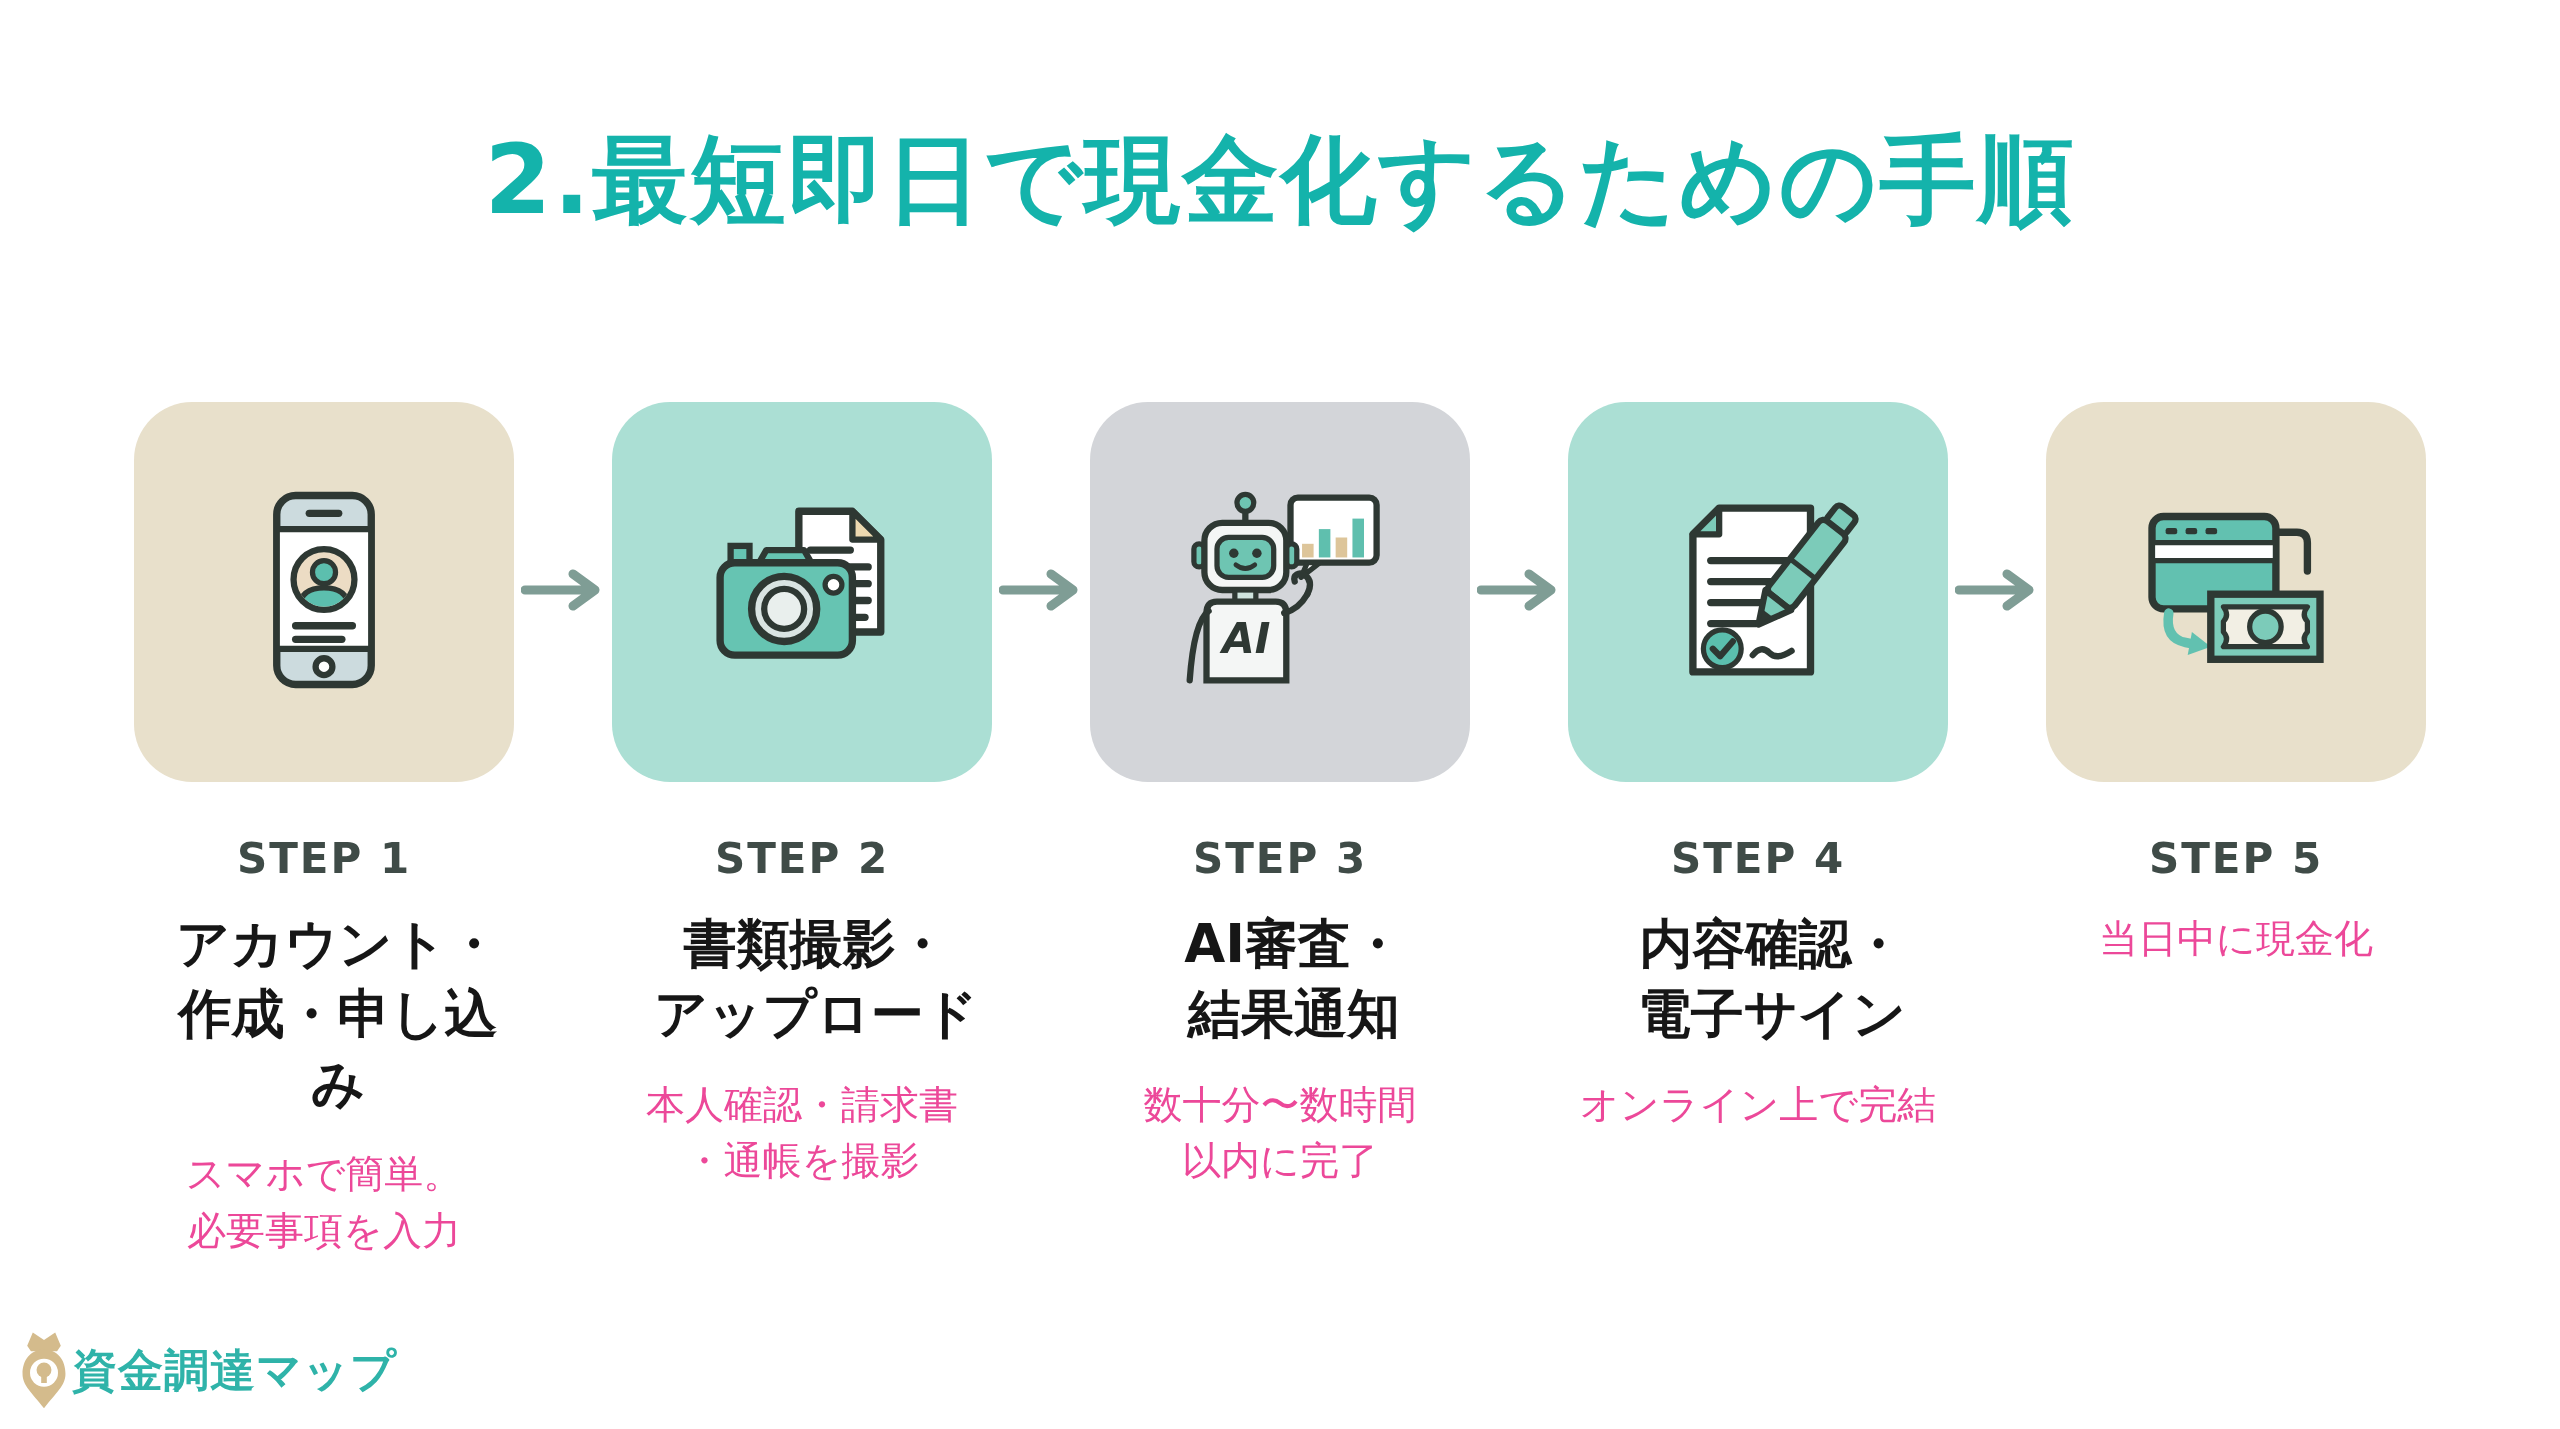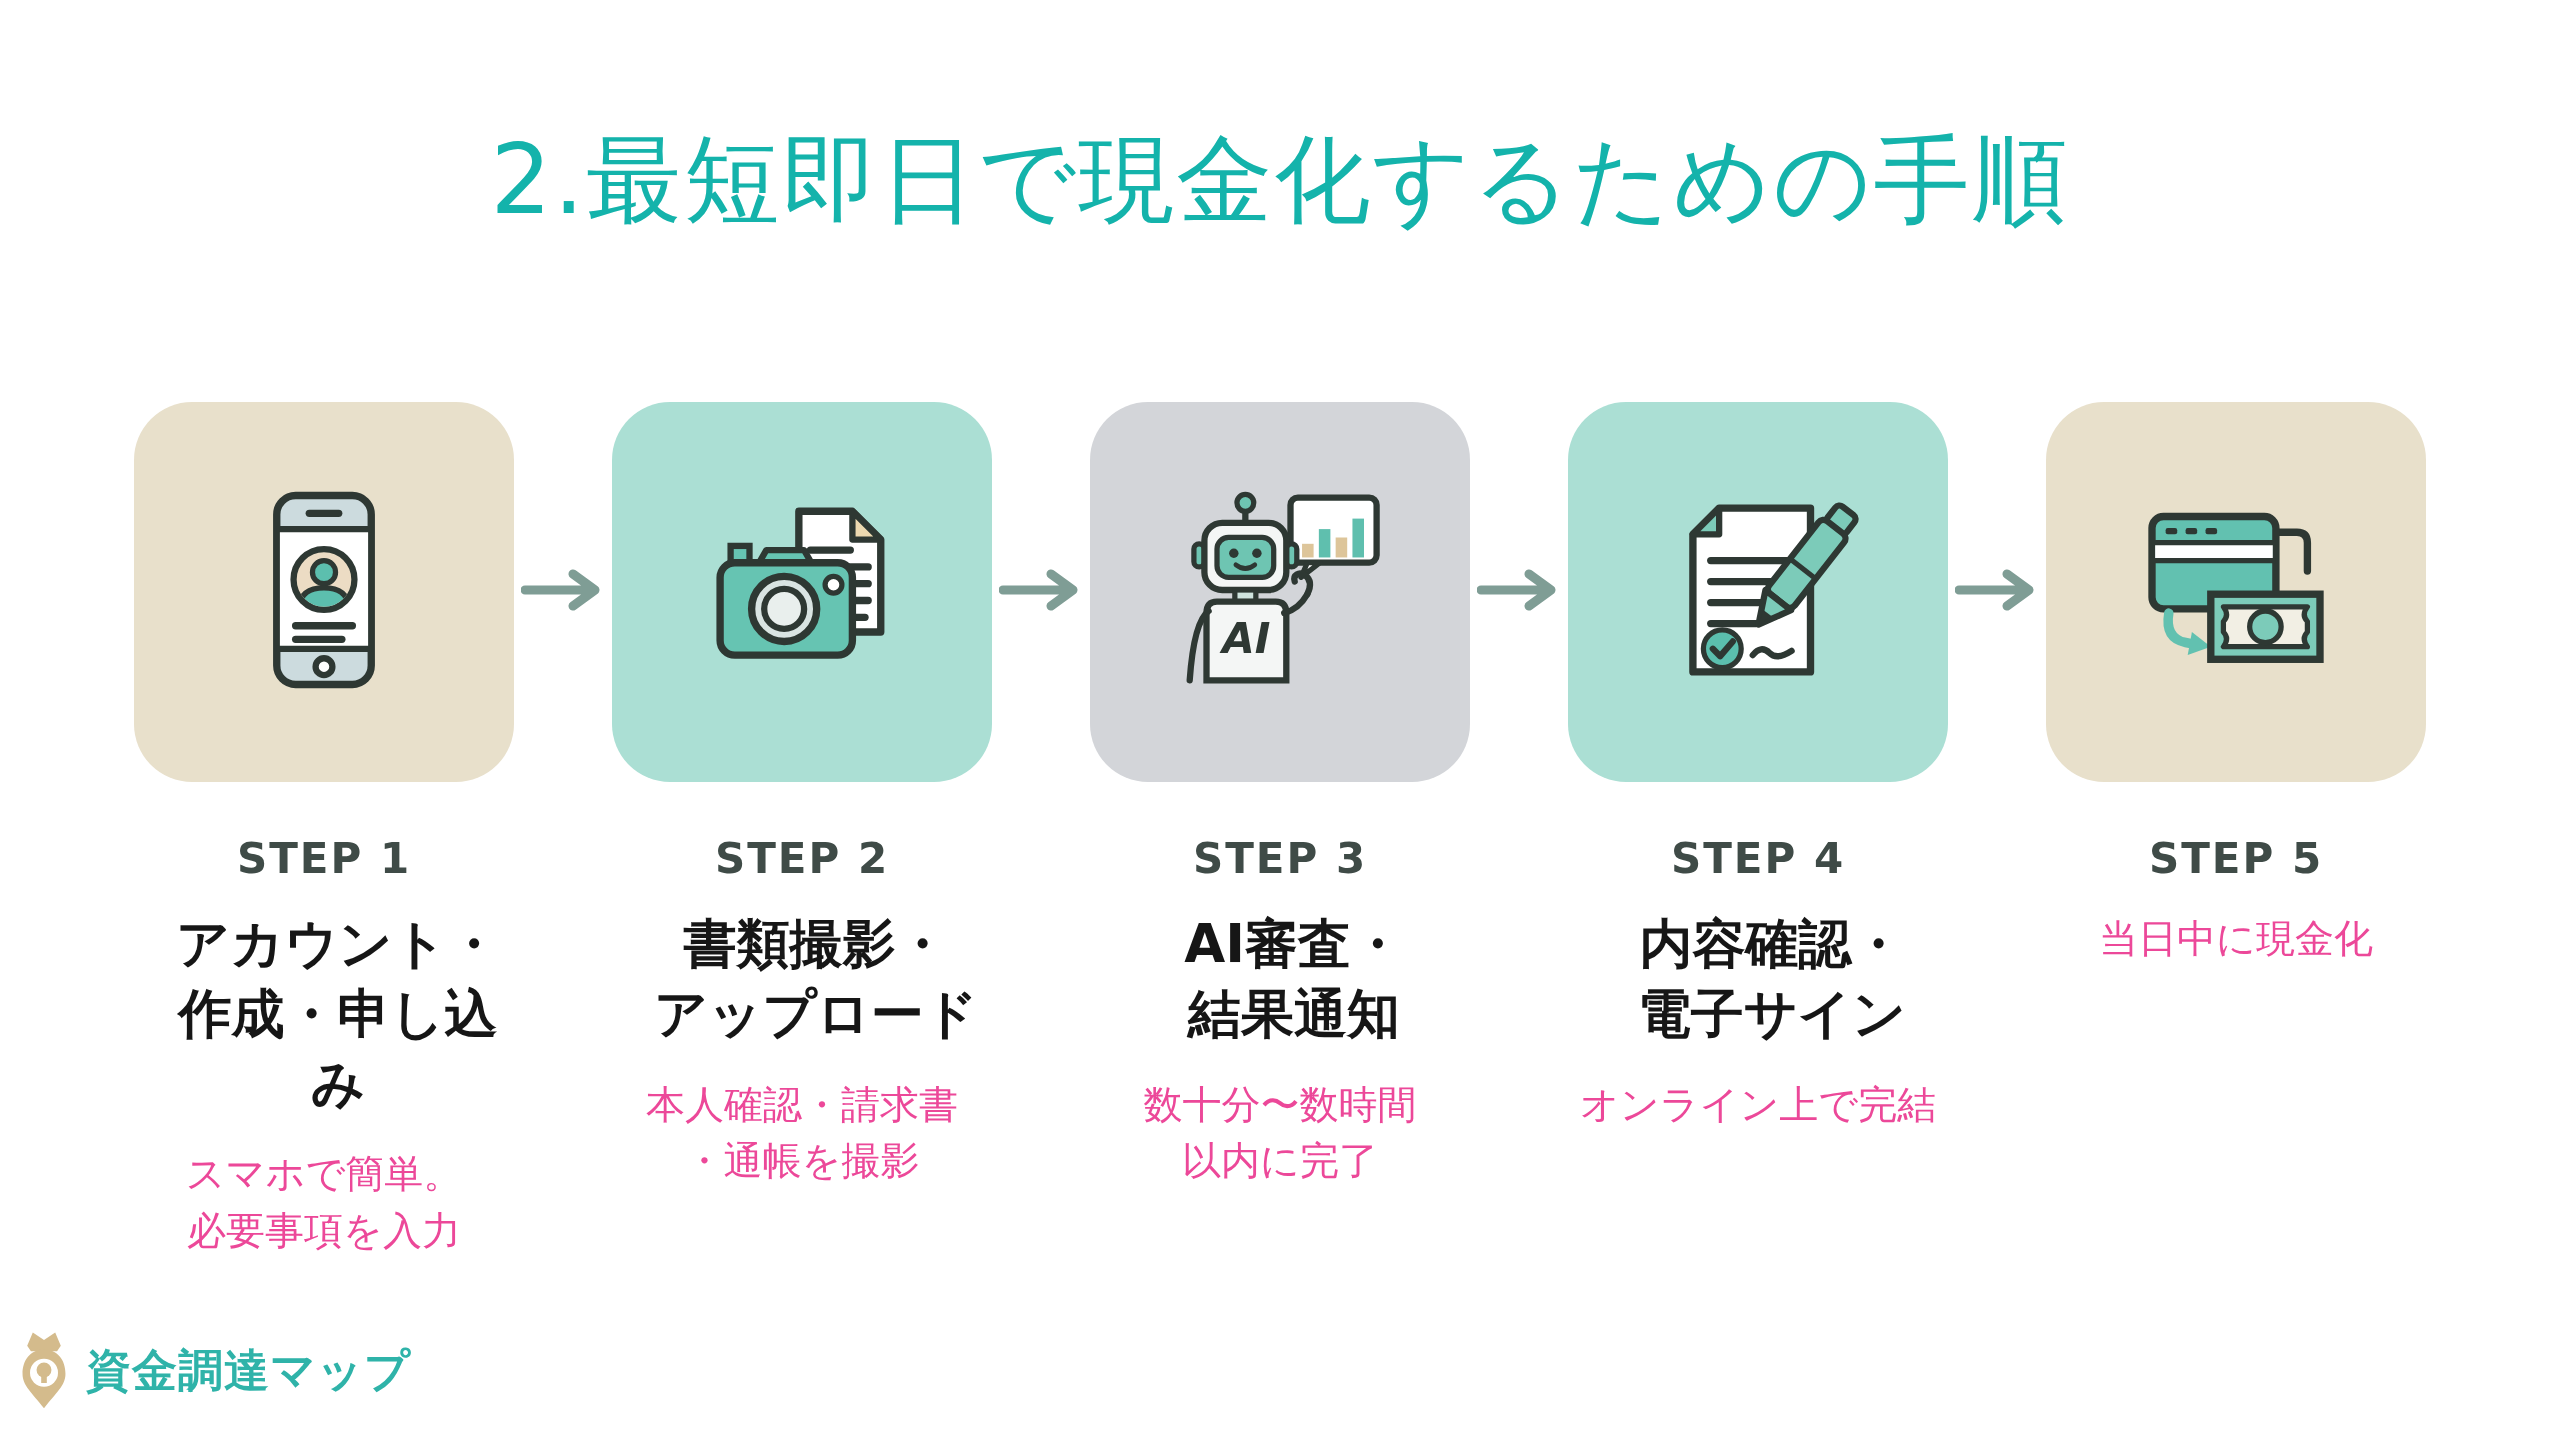--- a/index.html
+++ b/index.html
@@ -9,21 +9,21 @@
     position: relative;
     width: 2560px;
     height: 1429px;
     background: #ffffff;
     overflow: hidden;
   }
   .page-title {
     margin-top: 128px;
     text-align: center;
     font-size: 96px;
-    font-weight: 400;
+    font-weight: 700;
     letter-spacing: 2px;
     color: #14b3ab;
     line-height: 1.1;
   }
   .steps-row {
     margin-top: 168px;
     display: flex;
     justify-content: center;
     align-items: flex-start;
   }
@@ -77,21 +77,20 @@
     align-items: center;
     justify-content: center;
     flex-shrink: 0;
   }
   .logo {
     position: absolute;
     left: 16px;
     bottom: 14px;
     display: flex;
     align-items: center;
-    gap: 14px;
   }
   .logo-text {
     font-size: 45px;
     font-weight: 700;
     color: #2fb3a9;
     letter-spacing: 1px;
   }
 </style>
 </head>
 <body>

